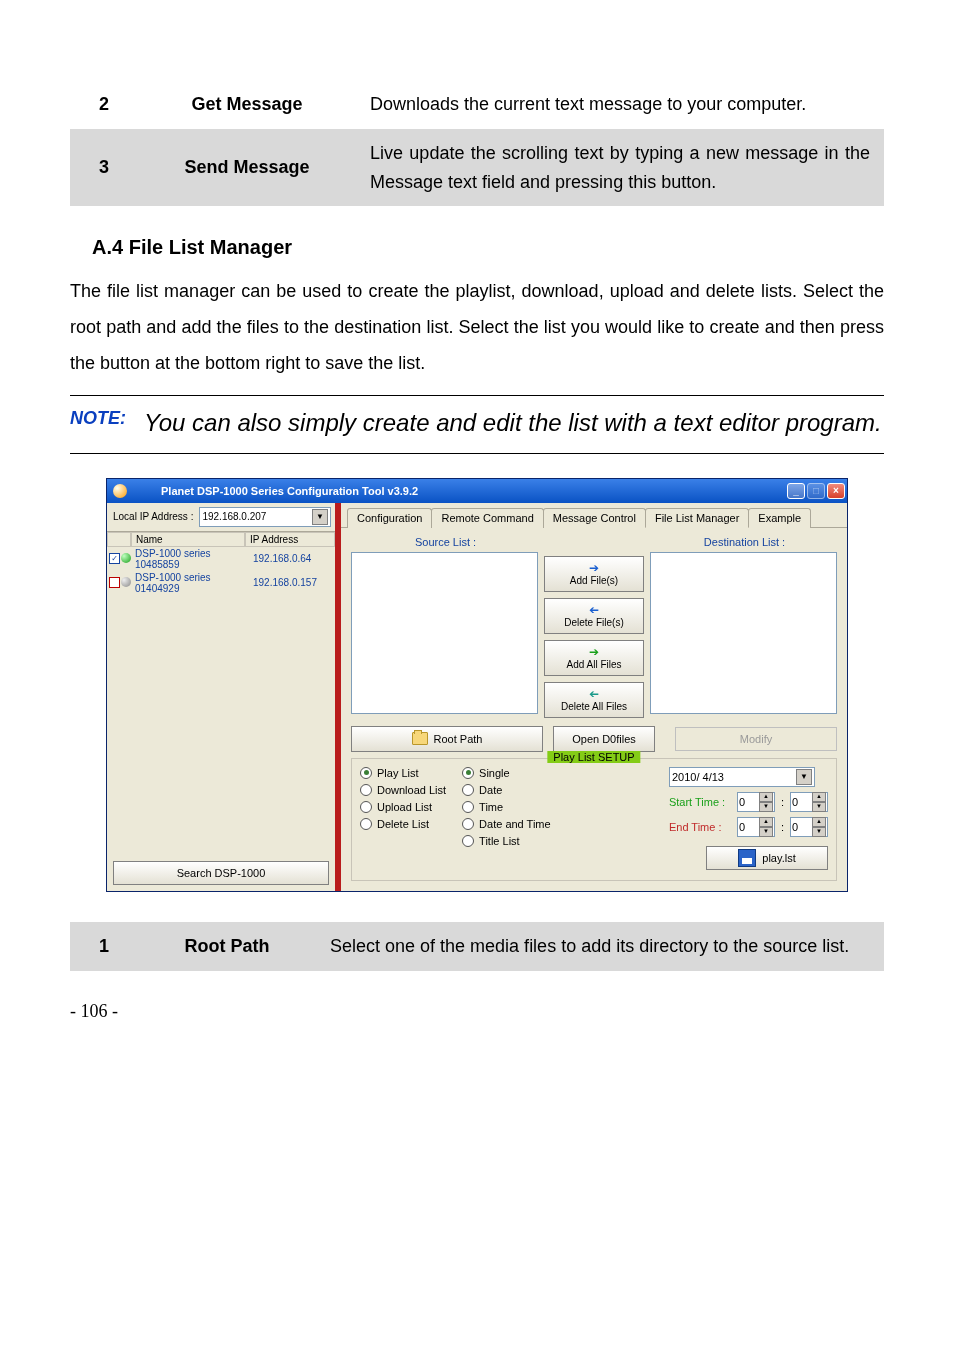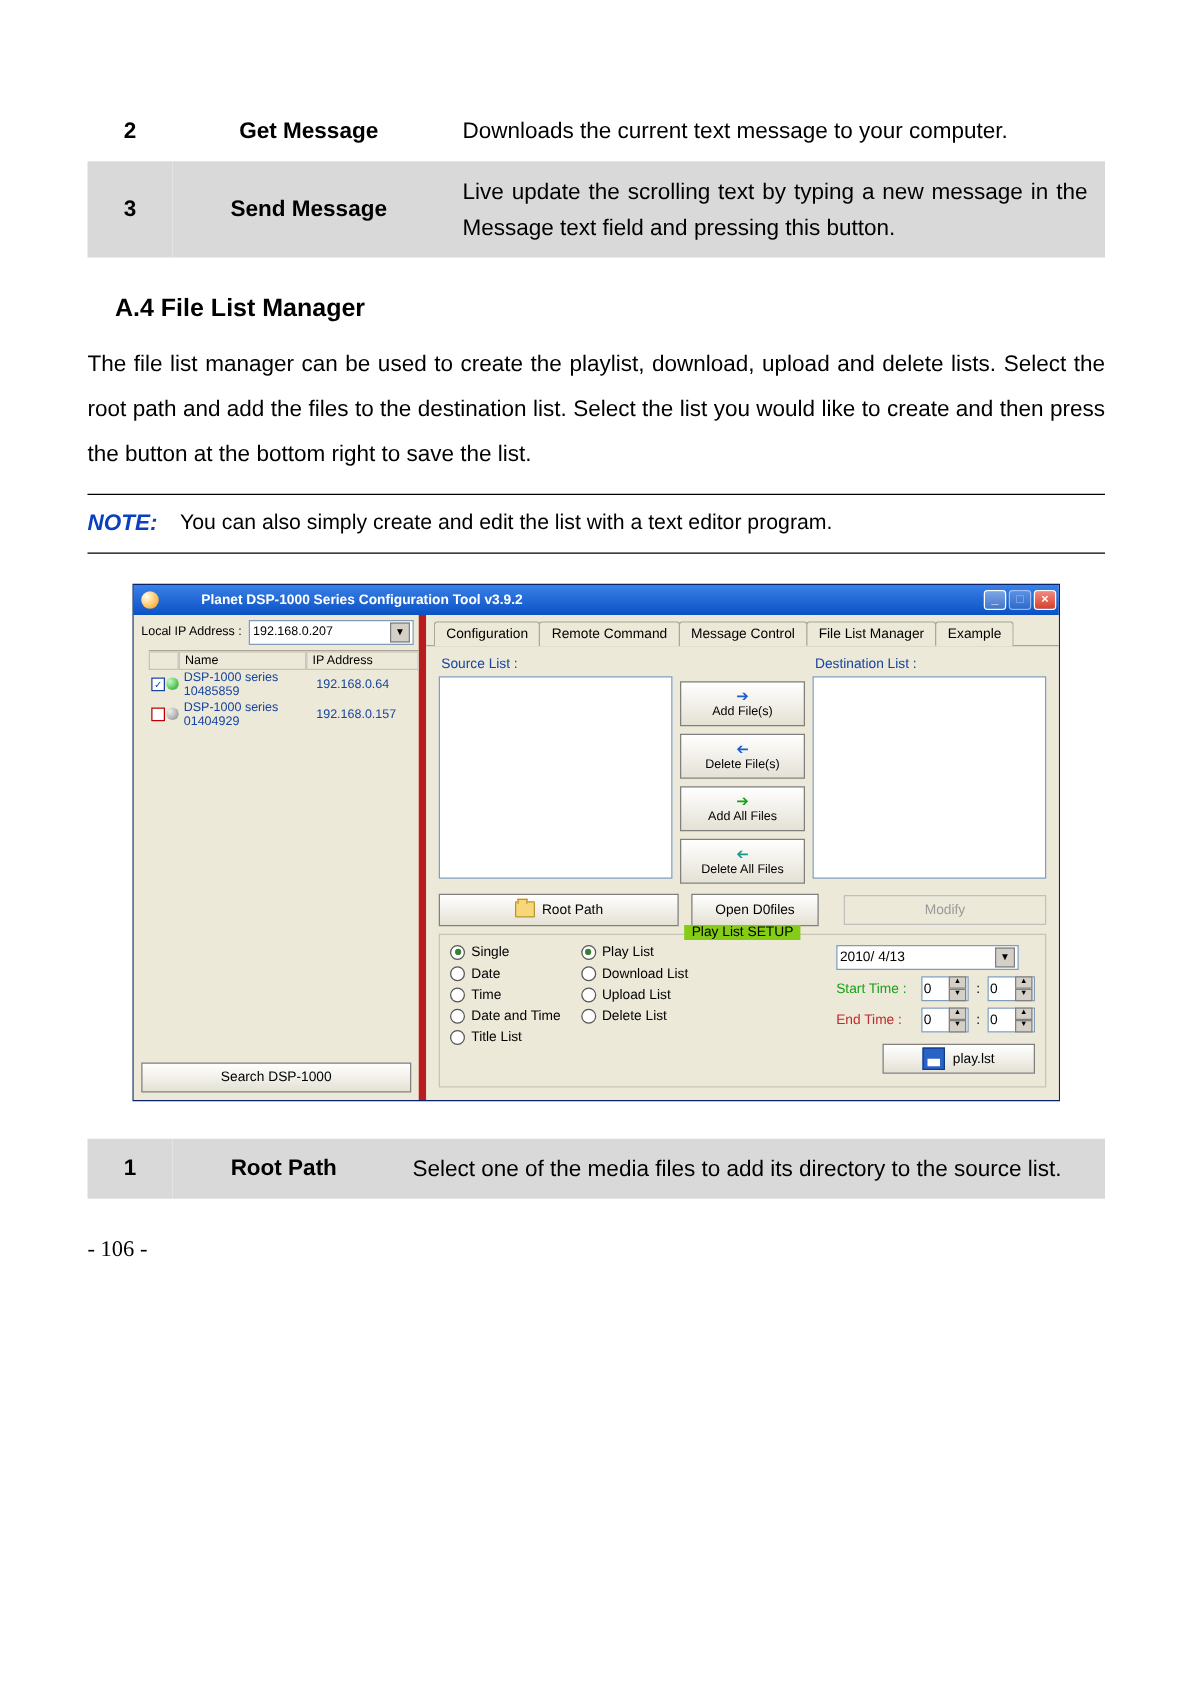--- a/index.html
+++ b/index.html
@@ -47,21 +47,22 @@
   }
   .note-row { display: flex; align-items: flex-start; gap: 18px; }
   .note-label {
     color: #0a3fbf;
     font-weight: bold;
     font-style: italic;
     font-size: 18px;
     margin-top: 4px;
   }
   .note-text {
-    font-size: 17px;
+    font-style: italic;
+    font-size: 24px;
     line-height: 1.6;
     text-align: justify;
     flex: 1;
   }
   .page-num {
     text-align: left;
     font-family: "Times New Roman", serif;
     font-size: 18px;
     margin-top: 30px;
   }
@@ -120,21 +121,20 @@
   .ip-select {
     flex:1; display:flex; height:18px; border:1px solid #7f9db9; background:#fff;
     align-items:center; padding:0 2px; justify-content:space-between;
   }
   .ip-arrow {
     width:14px; height:14px; background:#d4d0c8; border:1px solid #808080;
     display:flex; align-items:center; justify-content:center; font-size:8px;
   }
   .device-table {
     border-top:1px solid #aca899;
-    margin-left:12px;
   }
   .dev-head {
     display:flex; background:#ece9d8; font-size:10px;
   }
   .dev-head .h-ck{width:22px;border:1px solid #c8c4b8;}
   .dev-head .h-name{flex:1;border:1px solid #c8c4b8;padding:1px 4px;}
   .dev-head .h-ip{width:80px;border:1px solid #c8c4b8;padding:1px 4px;}
   .dev-row {
     display:flex; align-items:center; padding:1px 2px;
     color:#1644a0; font-size:10px;
@@ -163,21 +163,21 @@
     font-size:11px; gap:0;
   }
   .tab {
     padding:3px 9px 3px 9px; border:1px solid #aca899; border-bottom:none;
     background:#ece9d8; margin-right:-1px; position:relative; top:1px;
     border-radius:3px 3px 0 0;
   }
   .tab.active { background:#ece9d8; z-index:2; border-bottom:1px solid #ece9d8;}
   .right-content { padding:8px 10px 10px 10px; }
   .lists-row { display:flex; align-items:flex-start; gap:6px; }
-  .list-col { flex:1; }
+  .list-col { flex:1;text-align:center; }
   .list-label { color:#1644a0; font-size:11px; margin:0 0 4px 2px;}
   .list-box {
     height:160px; background:#fff; border:1px solid #7f9db9;
   }
   .mid-col {
     width:100px; display:flex; flex-direction:column; gap:6px;
     padding-top:20px;
   }
   .mid-btn {
     border:1px solid #808080; background:linear-gradient(#fff,#e4e1d4);
@@ -388,56 +388,56 @@
               <span>Modify</span>
             </div>
           </div>
 
           <div class="setup-group">
             <span class="legend">Play List SETUP</span>
             <div class="setup-row">
               <div class="radio-col">
                 <div class="radio-item">
                     <span class="radio on"></span>
+                    <span>Play List</span>
+                  </div>
+                <div class="radio-item">
+                    <span class="radio"></span>
+                    <span>Download List</span>
+                  </div>
+                <div class="radio-item">
+                    <span class="radio"></span>
+                    <span>Upload List</span>
+                  </div>
+                <div class="radio-item">
+                    <span class="radio"></span>
+                    <span>Delete List</span>
+                  </div>
+              </div>
+
+              <div class="radio-col">
+                <div class="radio-item">
+                    <span class="radio on"></span>
                     <span>Single</span>
                   </div>
                 <div class="radio-item">
                     <span class="radio"></span>
                     <span>Date</span>
                   </div>
                 <div class="radio-item">
                     <span class="radio"></span>
                     <span>Time</span>
                   </div>
                 <div class="radio-item">
                     <span class="radio"></span>
                     <span>Date and Time</span>
                   </div>
                 <div class="radio-item">
                     <span class="radio"></span>
                     <span>Title List</span>
-                  </div>
-              </div>
-
-              <div class="radio-col">
-                <div class="radio-item">
-                    <span class="radio on"></span>
-                    <span>Play List</span>
-                  </div>
-                <div class="radio-item">
-                    <span class="radio"></span>
-                    <span>Download List</span>
-                  </div>
-                <div class="radio-item">
-                    <span class="radio"></span>
-                    <span>Upload List</span>
-                  </div>
-                <div class="radio-item">
-                    <span class="radio"></span>
-                    <span>Delete List</span>
                   </div>
               </div>
 
               <div class="date-col">
                 <div class="date-row">
                   <div class="date-select">
                     <span>2010/ 4/13</span>
                     <span class="ip-arrow">▼</span>
                   </div>
                 </div>

